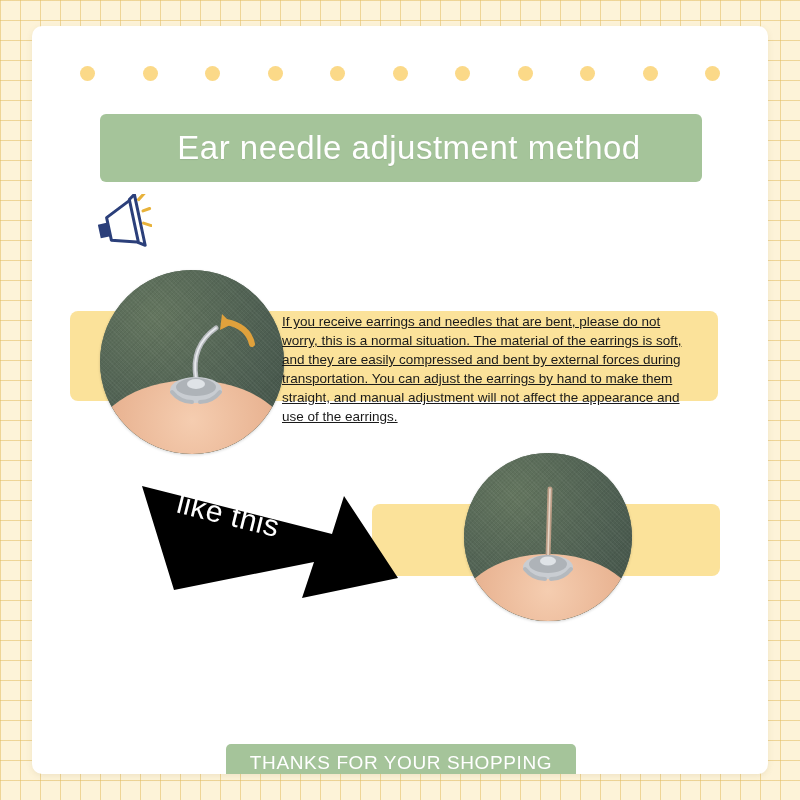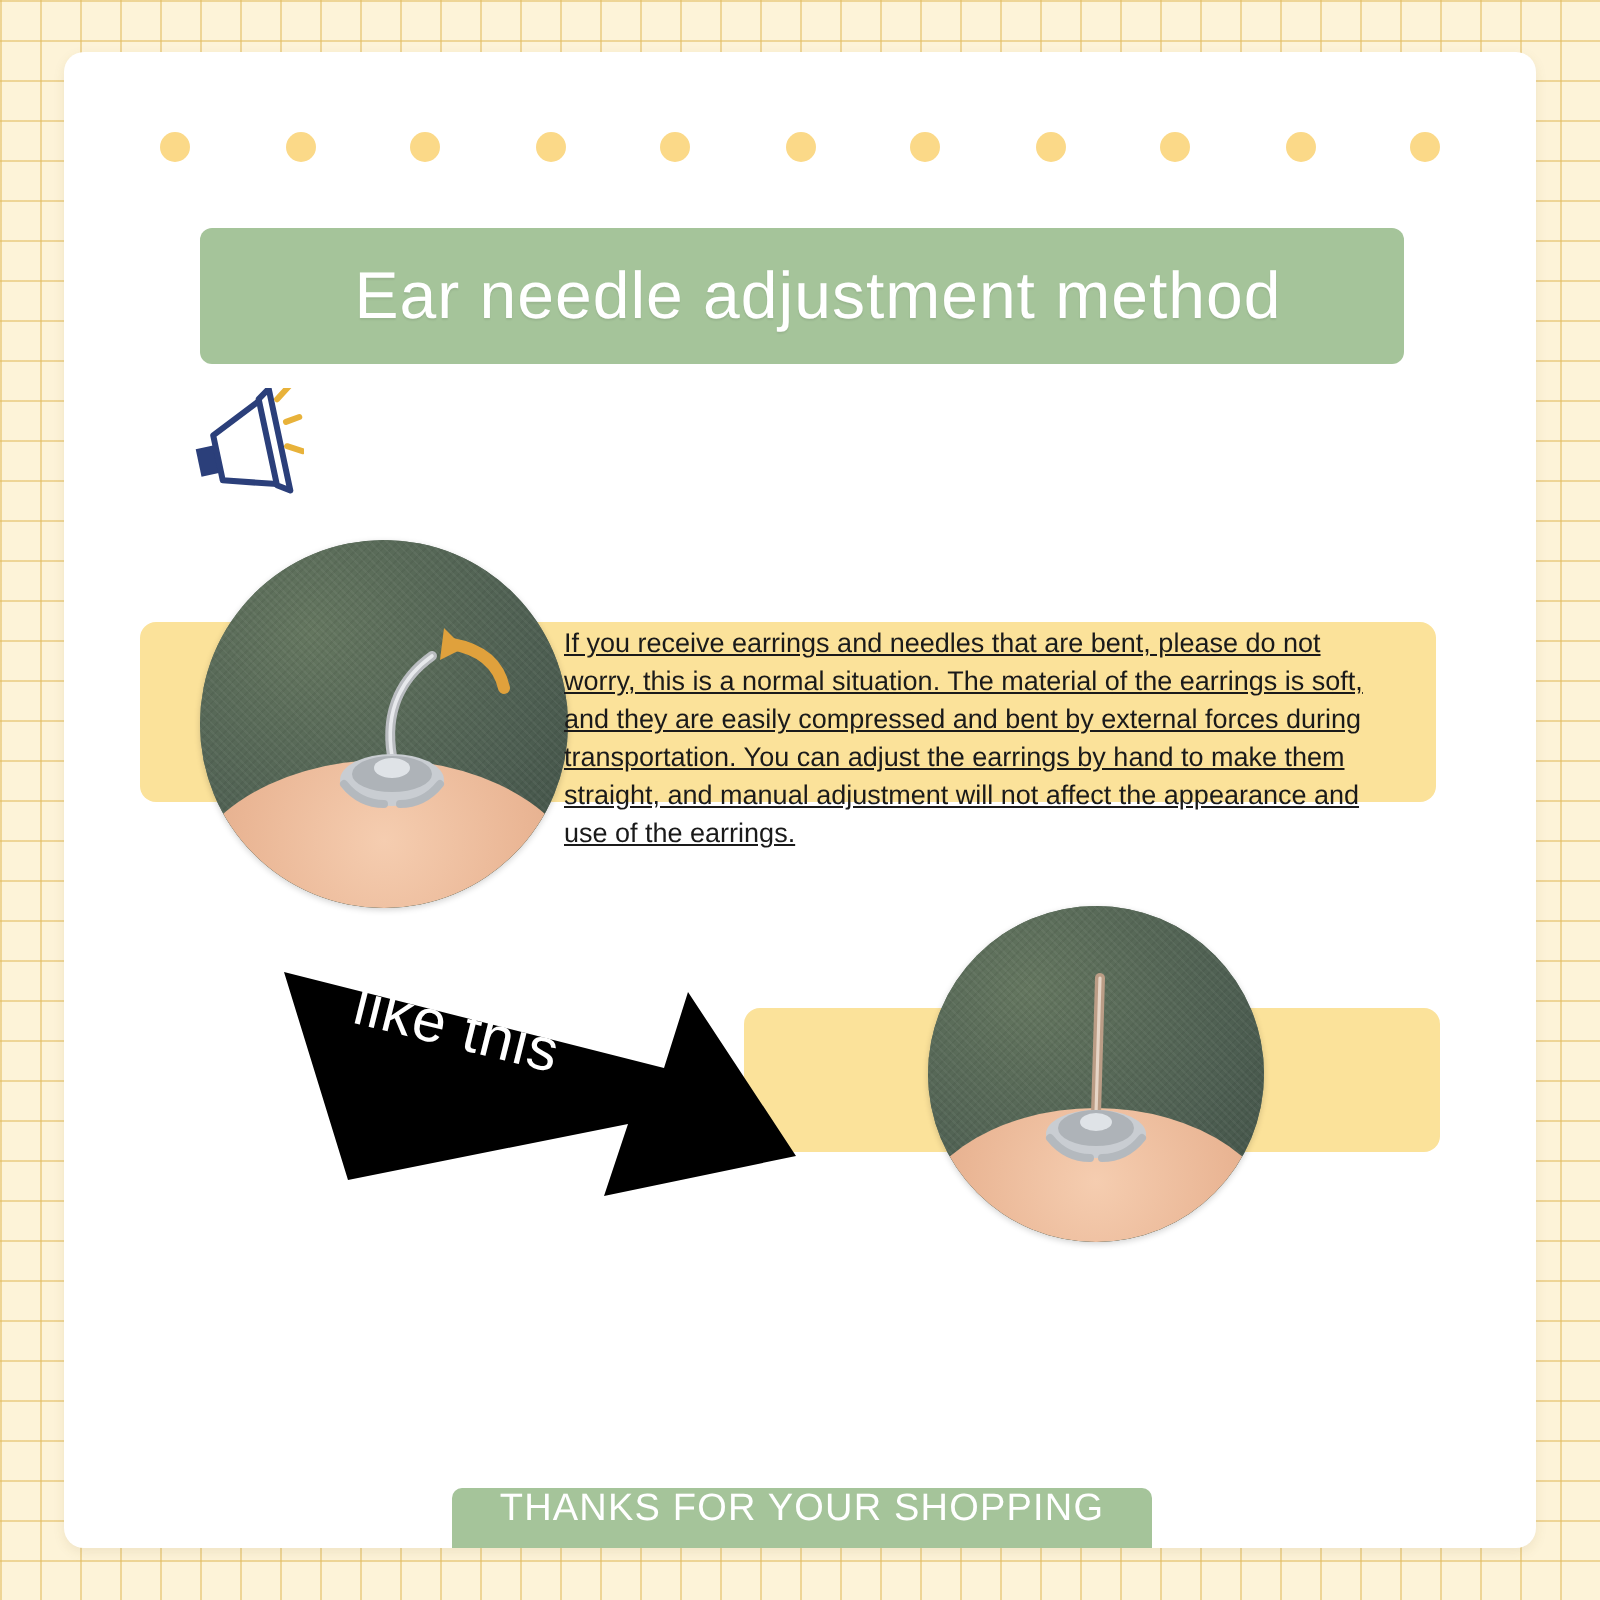--- a/index.html
+++ b/index.html
@@ -194,20 +194,21 @@
   
   #footer-banner {
     position: absolute;
     left: 194px;
     top: 718px;
     width: 350px;
     height: 38px;
     background: #a5c49a;
     border-radius: 5px;
     display: flex;
+    align-items: center;
     justify-content: center;
   }
   #footer-text {
     color: #ffffff;
     font-size: 19px;
     letter-spacing: 0.6px;
   }
 </style>
 </head>
 <body>

